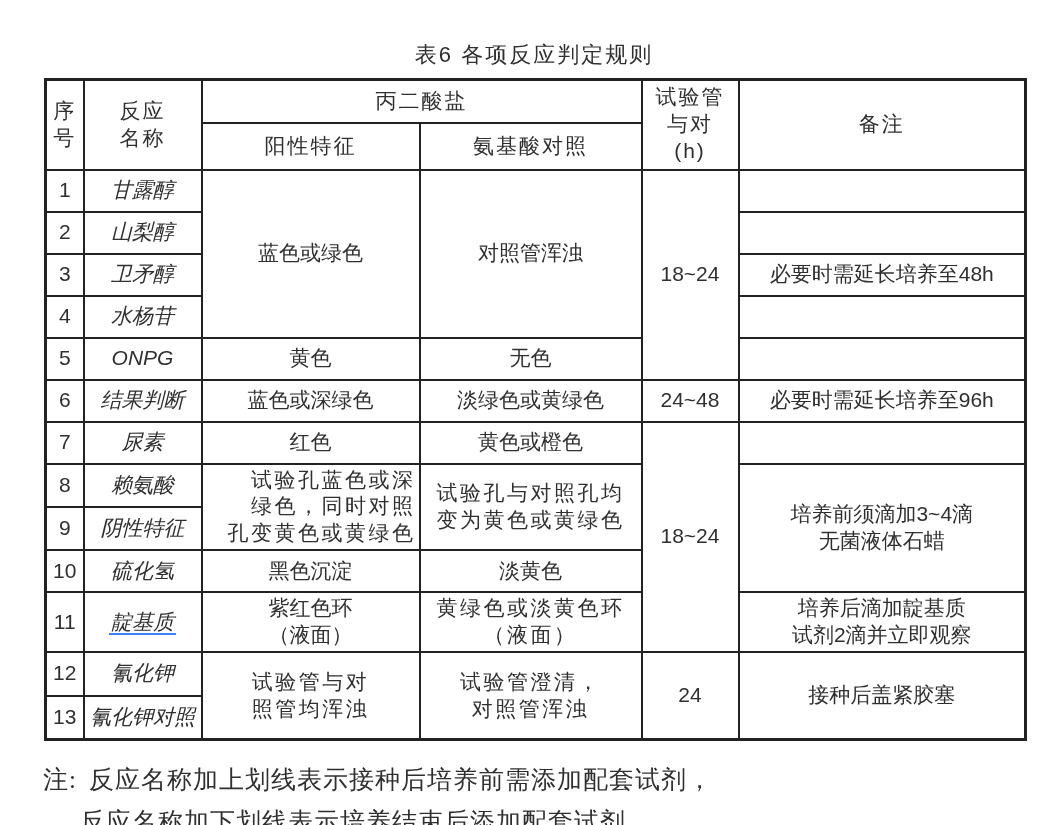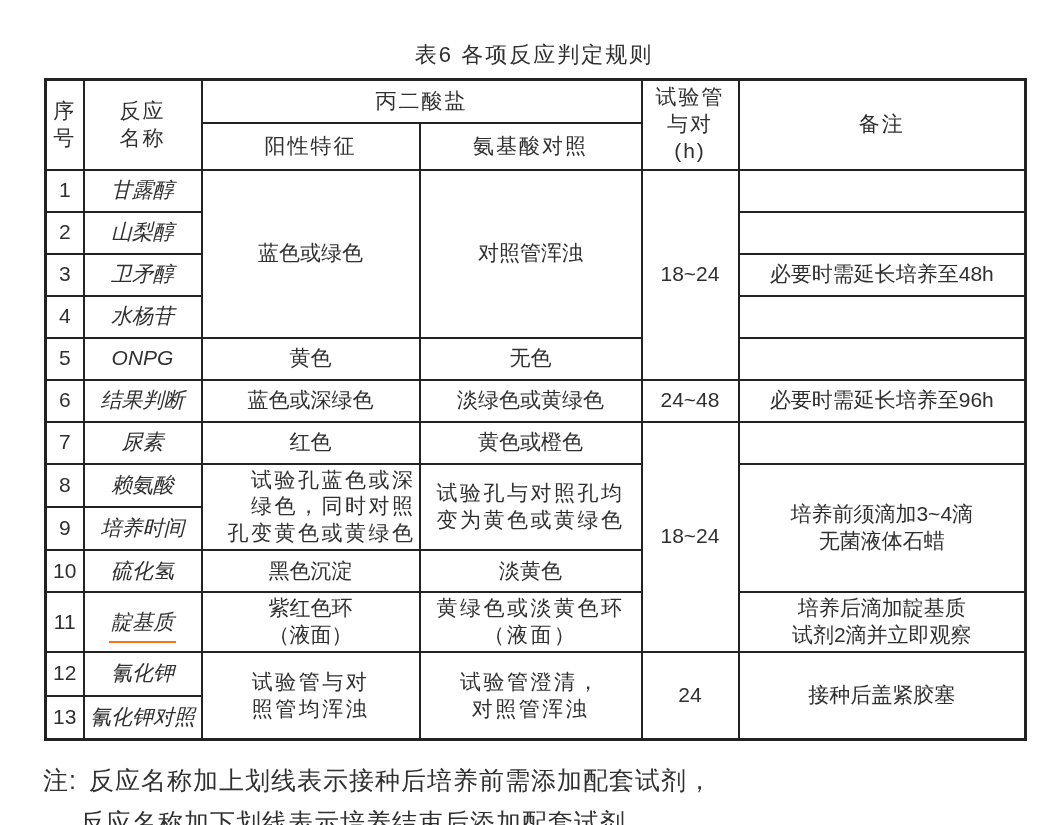--- a/index.html
+++ b/index.html
@@ -43,28 +43,28 @@
   tr.rw-tall{height:56px;}
   tr.rw-kcn{height:44px;}
   td.tight-left{
     text-align:right;
     padding:2px 3px;
     letter-spacing:2.5px;
   }
   td.spaced{letter-spacing:2.5px;}
   td.name-cell{padding:2px 2px;font-style:italic;}
   .ov{border-top:2px solid #0369a1;padding:17px 2px 0 2px;}
-  .un{border-bottom:2px solid #f97316;padding:0 2px 8px 2px;}
+  .un{border-bottom:2px solid #3b82f6;padding:0 2px 0 2px;}
   .notes{
     margin:18px 0 0 43px;
     font-size:25px;
     letter-spacing:1px;
     color:#2f2f2f;
   }
-  .note-line{line-height:42px;white-space:nowrap;}
+  .note-line{line-height:42px;white-space:nowrap;font-family:Liberation Serif, serif;}
   .note-label{margin-right:12px;}
   .note-line2{margin-left:37px;}
 </style>
 </head>
 <body>
 
 <div class="page">
 
   <div class="doc-title">表6 各项反应判定规则</div>
 
@@ -146,21 +146,21 @@
         <td rowspan="2" class="tight-left">试验孔蓝色或深
 绿色，同时对照
 孔变黄色或黄绿色</td>
         <td rowspan="2" class="spaced">试验孔与对照孔均
 变为黄色或黄绿色</td>
         <td rowspan="3">培养前须滴加3~4滴
 无菌液体石蜡</td>
       </tr>
       <tr class="rw">
         <td>9</td>
-        <td class="name-cell"><span class="ov">培养时间</span></td>
+        <td class="name-cell"><span class="ov">阴性特征</span></td>
       </tr>
       <tr class="rw">
         <td>10</td>
         <td class="name-cell"><span class="ov">硫化氢</span></td>
         <td>黑色沉淀</td>
         <td>淡黄色</td>
       </tr>
       <tr class="rw-tall">
         <td>11</td>
         <td class="name-cell"><span class="un">靛基质</span></td>

